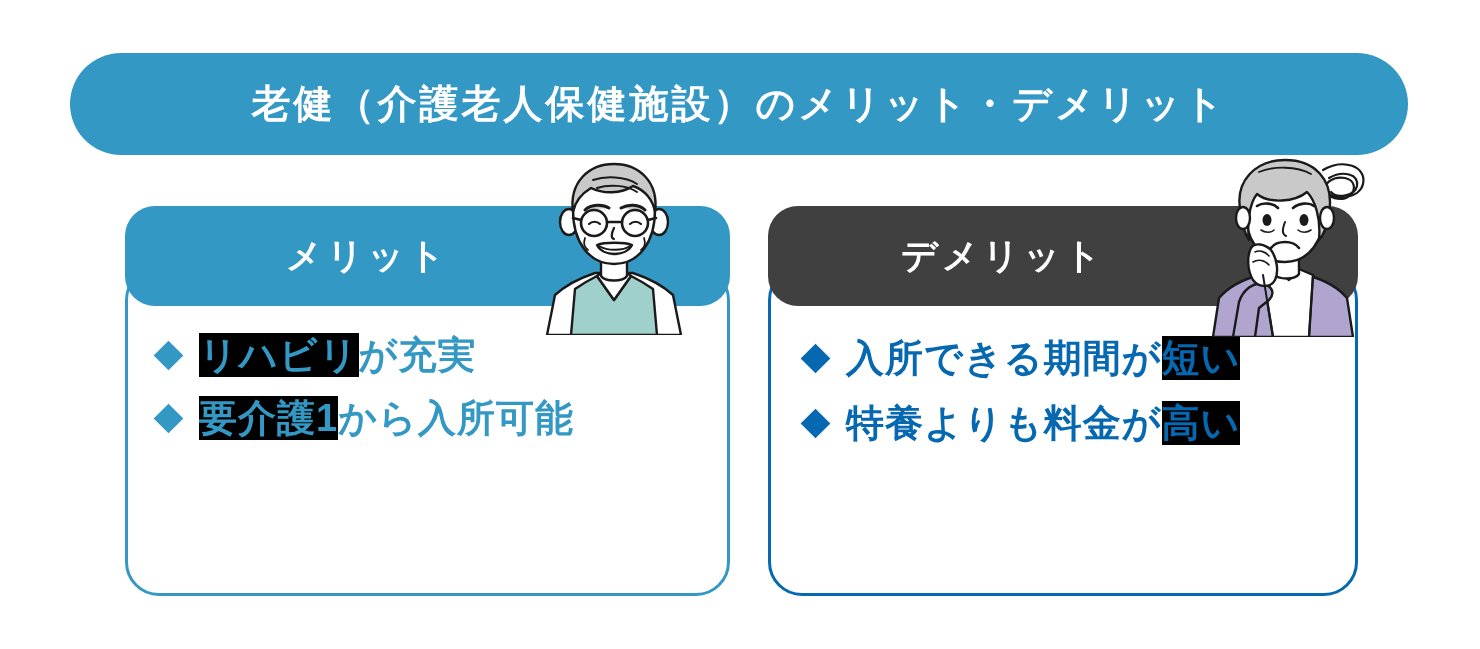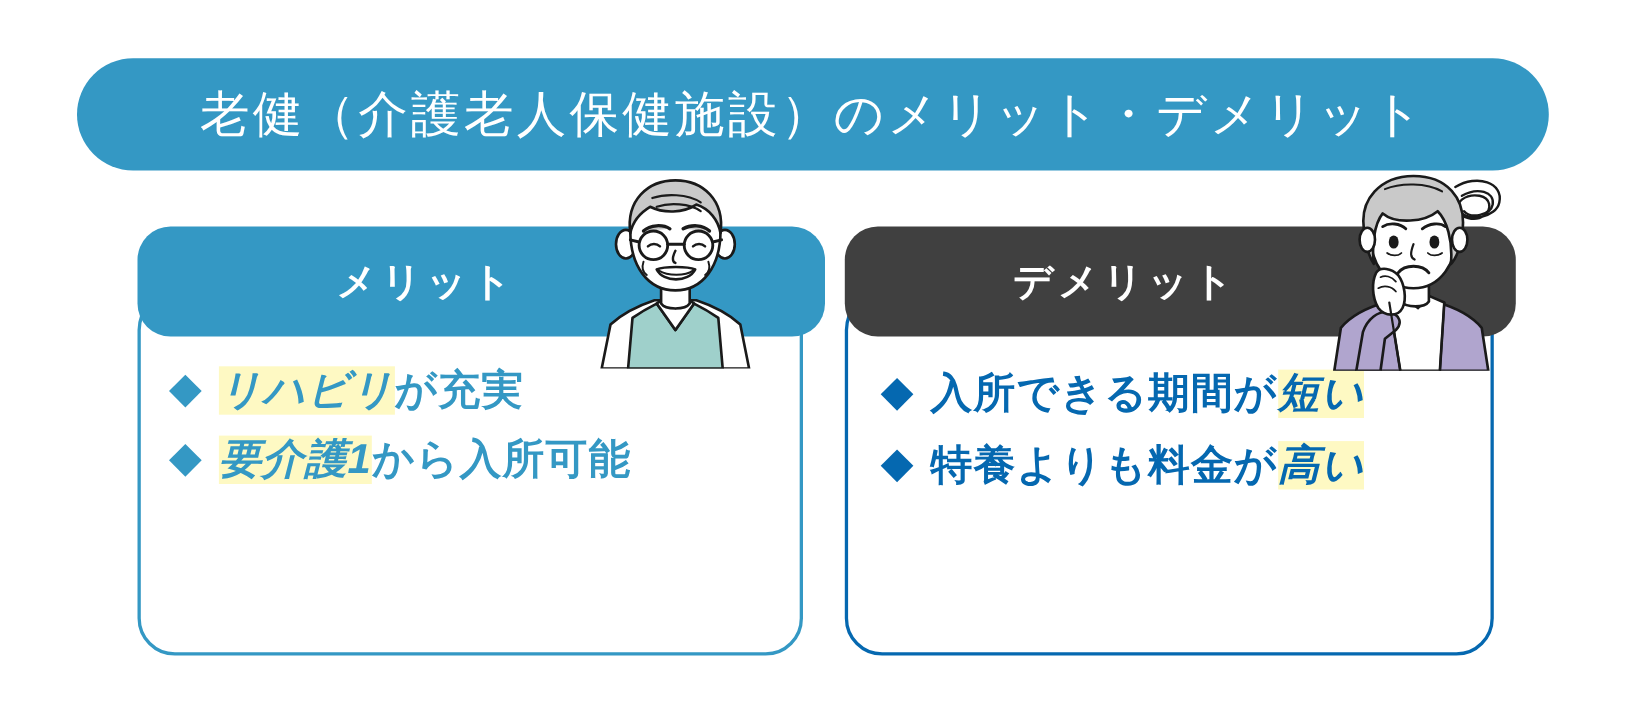--- a/index.html
+++ b/index.html
@@ -26,22 +26,22 @@
     width: 1338px;
     height: 102px;
     background: #3498c4;
     border-radius: 51px;
     display: flex;
     align-items: center;
     justify-content: center;
   }
   .title-text {
     color: #ffffff;
-    font-size: 45px;
-    font-weight: normal;
+    font-size: 39px;
+    font-weight: bold;
     letter-spacing: 3px;
     white-space: nowrap;
   }
 
   
   .panel {
     position: absolute;
     background: #ffffff;
     box-sizing: border-box;
     border-radius: 34px;
@@ -62,21 +62,20 @@
   }
 
   .panel-header {
     position: absolute;
     height: 100px;
     border-radius: 30px;
     display: flex;
     align-items: center;
     justify-content: center;
     z-index: 3;
-    padding-left: 20px;
   }
   .panel-header.merit {
     left: 125px;
     top: 206px;
     width: 605px;
     background: #3498c4;
   }
   .panel-header.demerit {
     left: 768px;
     top: 206px;
@@ -125,23 +124,22 @@
 
   .bullet-text {
     font-size: 38px;
     font-weight: bold;
     letter-spacing: 1px;
     line-height: 1.18;
   }
   .bullet-text.merit { color: #3498c4; }
   .bullet-text.demerit { color: #0568b0; }
   .hl {
-    background: #fef9c3;
+    background: #000000;
     padding: 1px 0;
-    font-style: italic;
   }
 
   
   .illus {
     position: absolute;
     z-index: 5;
   }
   .illus.man { left: 533px; top: 160px; width: 162px; height: 175px; }
   .illus.woman { left: 1203px; top: 152px; width: 172px; height: 185px; }
 </style>

